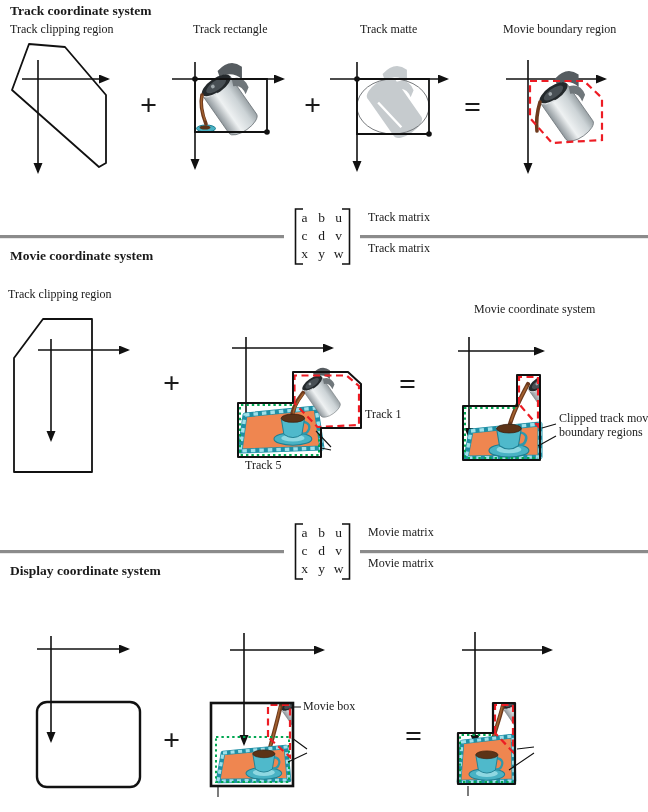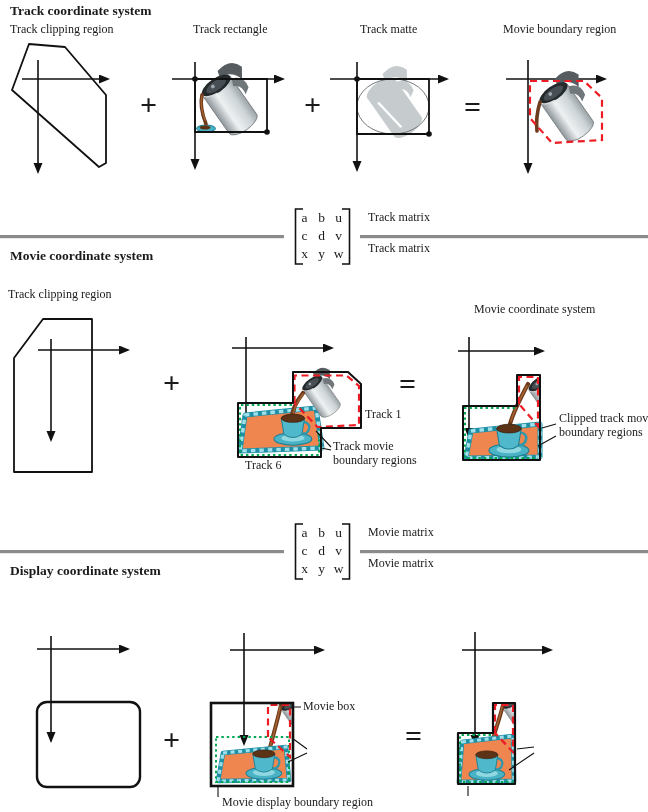--- a/index.html
+++ b/index.html
@@ -214,23 +214,22 @@
   <span>x</span>
   <span>y</span>
   <span>w</span>
 </div>
 <div class="lbl" style="left:368px;top:211px;font-size:12px">Track matrix</div>
 <div class="lbl" style="left:368px;top:242px;font-size:12px">Track matrix</div>
 
 <div class="lbl h" style="left:10px;top:248px">Movie coordinate system</div>
 <div class="lbl" style="left:8px;top:288px">Track clipping region</div>
 <div class="op" style="left:163px;top:368px">+</div>
-<div class="lbl" style="left:245px;top:459px">Track 6</div>
+<div class="lbl" style="left:245px;top:459px">Track 5</div>
 <div class="lbl" style="left:365px;top:408px">Track 1</div>
-<div class="lbl wrap" style="left:333px;top:440px;width:108px">Track movie boundary regions</div>
 <div class="op" style="left:399px;top:369px">=</div>
 <div class="lbl" style="left:474px;top:303px">Movie coordinate system</div>
 <div class="lbl wrap" style="left:559px;top:412px;width:100px">Clipped track movie boundary regions</div>
 
 <div class="matrix" style="left:296px;top:524px">
   <span>a</span>
   <span>b</span>
   <span>u</span>
   <span>c</span>
   <span>d</span>
@@ -238,16 +237,15 @@
   <span>x</span>
   <span>y</span>
   <span>w</span>
 </div>
 <div class="lbl" style="left:368px;top:526px;font-size:12px">Movie matrix</div>
 <div class="lbl" style="left:368px;top:557px;font-size:12px">Movie matrix</div>
 
 <div class="lbl h" style="left:10px;top:563px">Display coordinate system</div>
 <div class="op" style="left:163px;top:725px">+</div>
 <div class="lbl" style="left:303px;top:700px">Movie box</div>
-<div class="lbl" style="left:222px;top:796px">Movie display boundary region</div>
 <div class="op" style="left:405px;top:721px">=</div>
 
 </div>
 
 </body></html>

